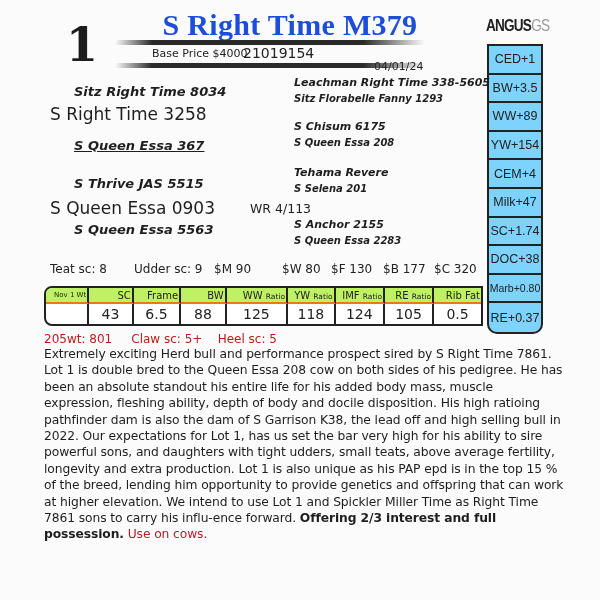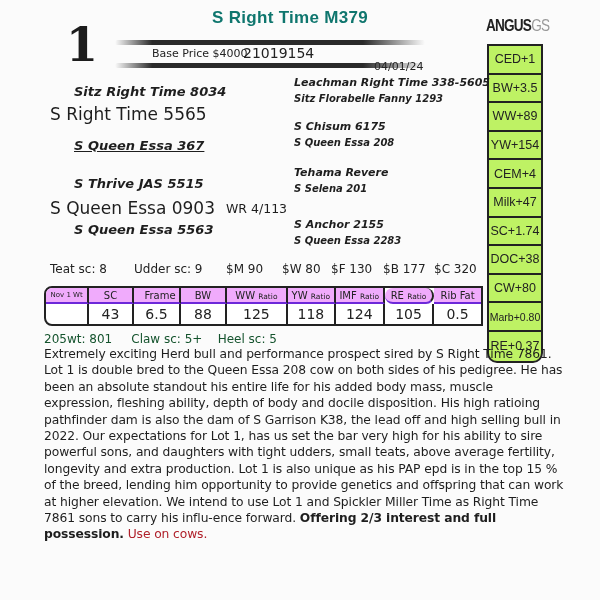--- a/index.html
+++ b/index.html
@@ -1,55 +1,55 @@
 <!DOCTYPE html>
 <html><head>
 <meta charset="utf-8">
 <style>
   * { box-sizing: border-box; margin: 0; padding: 0; }
   html, body { width: 600px; height: 600px; background: #fff; overflow: hidden; }
   body { position: relative; font-family: "Liberation Sans", sans-serif; color: #1a1a1a; }
   .page { position: absolute; left: 0; top: 0; width: 600px; height: 600px; background: #fbfbfb; }
 
   .lot-num { position: absolute; left: 66px; top: 22px; font-family: "DejaVu Serif", serif; font-weight: bold; font-size: 46px; color: #1c1c1c; line-height: 1; }
-  .title { position: absolute; left: 140px; top: 8px; width: 300px; text-align: center; font-family: Liberation Sans, sans-serif; font-weight: bold; font-size: 17px; color: #0f766e; letter-spacing: 0.3px; }
+  .title { position: absolute; left: 140px; top: 8px; width: 300px; text-align: center; font-family: Liberation Serif, serif; font-weight: bold; font-size: 30px; color: #1d4ed8; letter-spacing: 0.3px; }
   .rule { position: absolute; height: 5px; border-radius: 3px; background: linear-gradient(to right, rgba(30,30,30,0) 0%, #2a2a2a 12%, #2a2a2a 80%, rgba(30,30,30,0) 100%); }
   .rule.top { left: 115px; top: 40px; width: 310px; }
   .rule.bot { left: 115px; top: 63px; width: 310px; }
   .subrow { position: absolute; top: 45px; font-family: "DejaVu Sans", sans-serif; color: #222; }
   .base-price { left: 152px; font-size: 11px; top: 47px; }
   .reg-num { left: 243px; font-size: 14px; }
   .date { left: 374px; font-size: 11px; top: 47px; margin-top: 13px; }
 
   .angus { position: absolute; left: 486px; top: 16px; font-family: "Liberation Sans", sans-serif; font-weight: bold; font-size: 17px; letter-spacing: -1px; color: #222; transform: scaleX(0.8); transform-origin: left; }
   .angus .gs { font-weight: normal; color: #999; }
 
-  .epd-col { position: absolute; left: 487px; top: 44px; width: 56px; border: 2px solid #222; border-radius: 0 0 10px 10px; background: #bef264; }
+  .epd-col { position: absolute; left: 487px; top: 44px; width: 56px; border: 2px solid #222; border-radius: 0 0 10px 10px; background: #7dd3fc; }
   .epd-cell { height: 28.6px; border-bottom: 2px solid #222; display: flex; align-items: center; justify-content: center; font-size: 12.5px; color: #222; white-space: nowrap; }
   .epd-cell:last-child { border-bottom: none; }
   .epd-cell.small { font-size: 10.5px; }
 
   .ped { position: absolute; font-family: "DejaVu Sans", sans-serif; color: #1e1e1e; white-space: nowrap; }
   .ped.gp { font-style: italic; font-weight: bold; font-size: 13px; }
   .ped.parent { font-weight: normal; font-size: 17px; }
   .ped.ggp { font-style: italic; font-weight: bold; font-size: 11px; }
   .ped.ggd { font-style: italic; font-weight: bold; font-size: 10px; }
-  .ped.wr { font-size: 12.5px; font-weight: normal; }
+  .ped.wr { font-size: 12.5px; font-weight: normal; margin-left: 24px; }
 
   .scores { position: absolute; top: 262px; font-size: 12px; font-family: "DejaVu Sans", sans-serif; color: #222; white-space: nowrap; }
 
   .perf-table { position: absolute; left: 44px; top: 286px; width: 439px; border-collapse: separate; border-spacing: 0; border: 2px solid #222; border-radius: 8px 0 0 8px; overflow: hidden; background: #fff; }
   .perf-table th, .perf-table td { border-right: 2px solid #222; text-align: center; font-family: "DejaVu Sans", sans-serif; color: #222; }
   .perf-table th:last-child, .perf-table td:last-child { border-right: none; }
-  .perf-table th { background: #f0abfc; height: 16px; font-size: 10px; font-weight: normal; border-bottom: 2px solid #6d28d9; white-space: nowrap; padding: 0 1px; }
+  .perf-table th { background: #bef264; height: 16px; font-size: 10px; font-weight: normal; border-bottom: 2px solid #f97316; white-space: nowrap; padding: 0 1px; text-align: right; }
   .perf-table th .r { font-size: 7.5px; }
   .perf-table th.first { font-size: 7px; }
   .perf-table td { height: 20px; font-size: 14px; }
 
-  .measures { position: absolute; left: 44px; top: 332px; font-size: 12px; font-family: "DejaVu Sans", sans-serif; color: #14532d; white-space: nowrap; }
+  .measures { position: absolute; left: 44px; top: 332px; font-size: 12px; font-family: "DejaVu Sans", sans-serif; color: #b91c1c; white-space: nowrap; }
 
   .desc { position: absolute; left: 44px; top: 346px; width: 520px; font-family: "DejaVu Sans", sans-serif; font-size: 12.3px; line-height: 16.4px; color: #1e1e1e; letter-spacing: -0.1px; }
   .desc .bold { font-weight: bold; }
   .desc .red { color: #b0202a; }
 </style>
 </head>
 <body>
 
 <div class="page">
 
@@ -65,63 +65,62 @@
 
   <div class="epd-col">
     <div class="epd-cell">CED+1</div>
     <div class="epd-cell">BW+3.5</div>
     <div class="epd-cell">WW+89</div>
     <div class="epd-cell">YW+154</div>
     <div class="epd-cell">CEM+4</div>
     <div class="epd-cell">Milk+47</div>
     <div class="epd-cell">SC+1.74</div>
     <div class="epd-cell">DOC+38</div>
-    <div class="epd-cell">CW+80</div>
     <div class="epd-cell small">Marb+0.80</div>
     <div class="epd-cell">RE+0.37</div>
   </div>
 
   <div class="ped gp" style="left:74px; top:84px;">Sitz Right Time 8034</div>
-  <div class="ped parent" style="left:50px; top:104px;">S Right Time 5565</div>
+  <div class="ped parent" style="left:50px; top:104px;">S Right Time 3258</div>
   <div class="ped gp" style="left:74px; top:138px;text-decoration:underline;">S Queen Essa 367</div>
 
   <div class="ped ggp" style="left:294px; top:76px;">Leachman Right Time 338-5605</div>
   <div class="ped ggd" style="left:294px; top:93px;">Sitz Florabelle Fanny 1293</div>
   <div class="ped ggp" style="left:294px; top:120px;">S Chisum 6175</div>
   <div class="ped ggd" style="left:294px; top:137px;">S Queen Essa 208</div>
 
   <div class="ped gp" style="left:74px; top:176px;">S Thrive JAS 5515</div>
   <div class="ped parent" style="left:50px; top:198px;">S Queen Essa 0903</div>
   <div class="ped wr" style="left:226px; top:201px;">WR 4/113</div>
   <div class="ped gp" style="left:74px; top:222px;">S Queen Essa 5563</div>
 
   <div class="ped ggp" style="left:294px; top:166px;">Tehama Revere</div>
   <div class="ped ggd" style="left:294px; top:183px;">S Selena 201</div>
   <div class="ped ggp" style="left:294px; top:218px;">S Anchor 2155</div>
   <div class="ped ggd" style="left:294px; top:235px;">S Queen Essa 2283</div>
 
   <div class="scores" style="left:50px;">Teat sc: 8</div>
   <div class="scores" style="left:134px;text-align:center;">Udder sc: 9</div>
-  <div class="scores" style="left:226px;">$M 90</div>
+  <div class="scores" style="left:214px;">$M 90</div>
   <div class="scores" style="left:282px;">$W 80</div>
   <div class="scores" style="left:331px;">$F 130</div>
   <div class="scores" style="left:383px;">$B 177</div>
   <div class="scores" style="left:434px;">$C 320</div>
 
   <table class="perf-table">
     <tbody>
         <tr>
       <th class="first" style="width:44px;">Nov 1 Wt</th>
       <th style="width:47px;">SC</th>
       <th style="width:48px;padding-left:8px;">Frame</th>
       <th style="width:48px;">BW</th>
       <th style="width:63px;"><span>WW</span> <span class="r">Ratio</span></th>
       <th style="width:48px;"><span>YW</span> <span class="r">Ratio</span></th>
       <th style="width:50px;"><span>IMF</span> <span class="r">Ratio</span></th>
-      <th style="width:50px;border-radius:8px;"><span>RE</span> <span class="r">Ratio</span></th>
+      <th style="width:50px;"><span>RE</span> <span class="r">Ratio</span></th>
       <th style="width:48px;">Rib Fat</th>
     </tr>
     <tr>
       <td></td>
       <td>43</td>
       <td>6.5</td>
       <td>88</td>
       <td>125</td>
       <td>118</td>
       <td>124</td>

